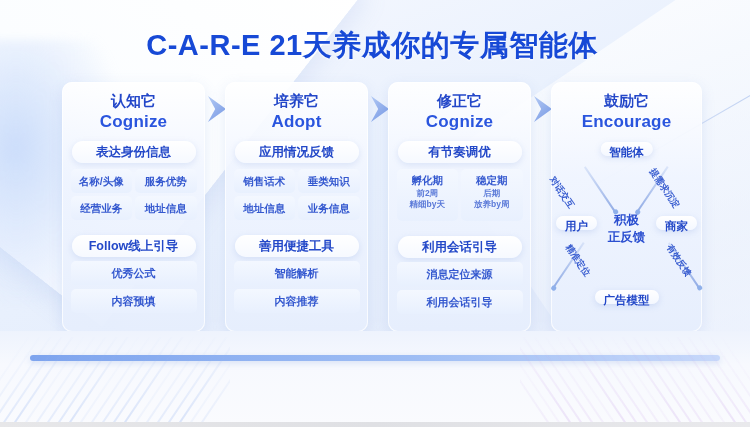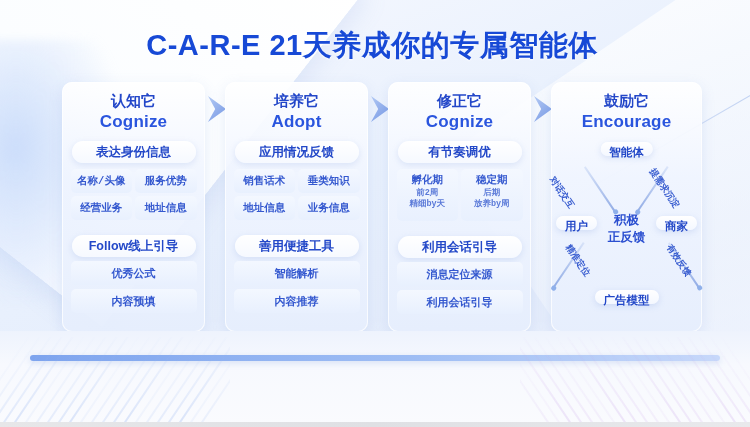--- a/index.html
+++ b/index.html
@@ -89,21 +89,21 @@
     text-align:center;padding-top:9px;
     font-size:15px;font-weight:bold;color:#2347c9;line-height:1.35;
   }
   .ctitle .en{display:block;font-size:17px;color:#2a55de;letter-spacing:.2px;}
   .pill{
     margin:7px auto 0;width:124px;height:22px;line-height:22px;text-align:center;
     background:linear-gradient(180deg,#ffffff,#f6f9ff);
     border-radius:11px;font-size:12.5px;font-weight:bold;color:#2348c8;
     box-shadow:0 2px 6px rgba(130,160,220,.22);
   }
-  .grid2{margin:6px auto 0;width:126px;display:flex;flex-wrap:wrap;gap:3px;font-family:Liberation Mono, monospace;}
+  .grid2{margin:6px auto 0;width:126px;display:flex;flex-wrap:wrap;gap:3px;}
   .cell{
     width:61.5px;height:24px;line-height:24px;text-align:center;
     background:linear-gradient(180deg,rgba(244,248,255,.95),rgba(232,240,254,.95));
     border-radius:5px;font-size:10.5px;font-weight:bold;color:#3458cf;
   }
   .cell2{
     width:61.5px;height:52px;
     background:linear-gradient(180deg,rgba(244,248,255,.95),rgba(232,240,254,.95));
     border-radius:5px;text-align:center;padding-top:4px;box-sizing:border-box;
   }

